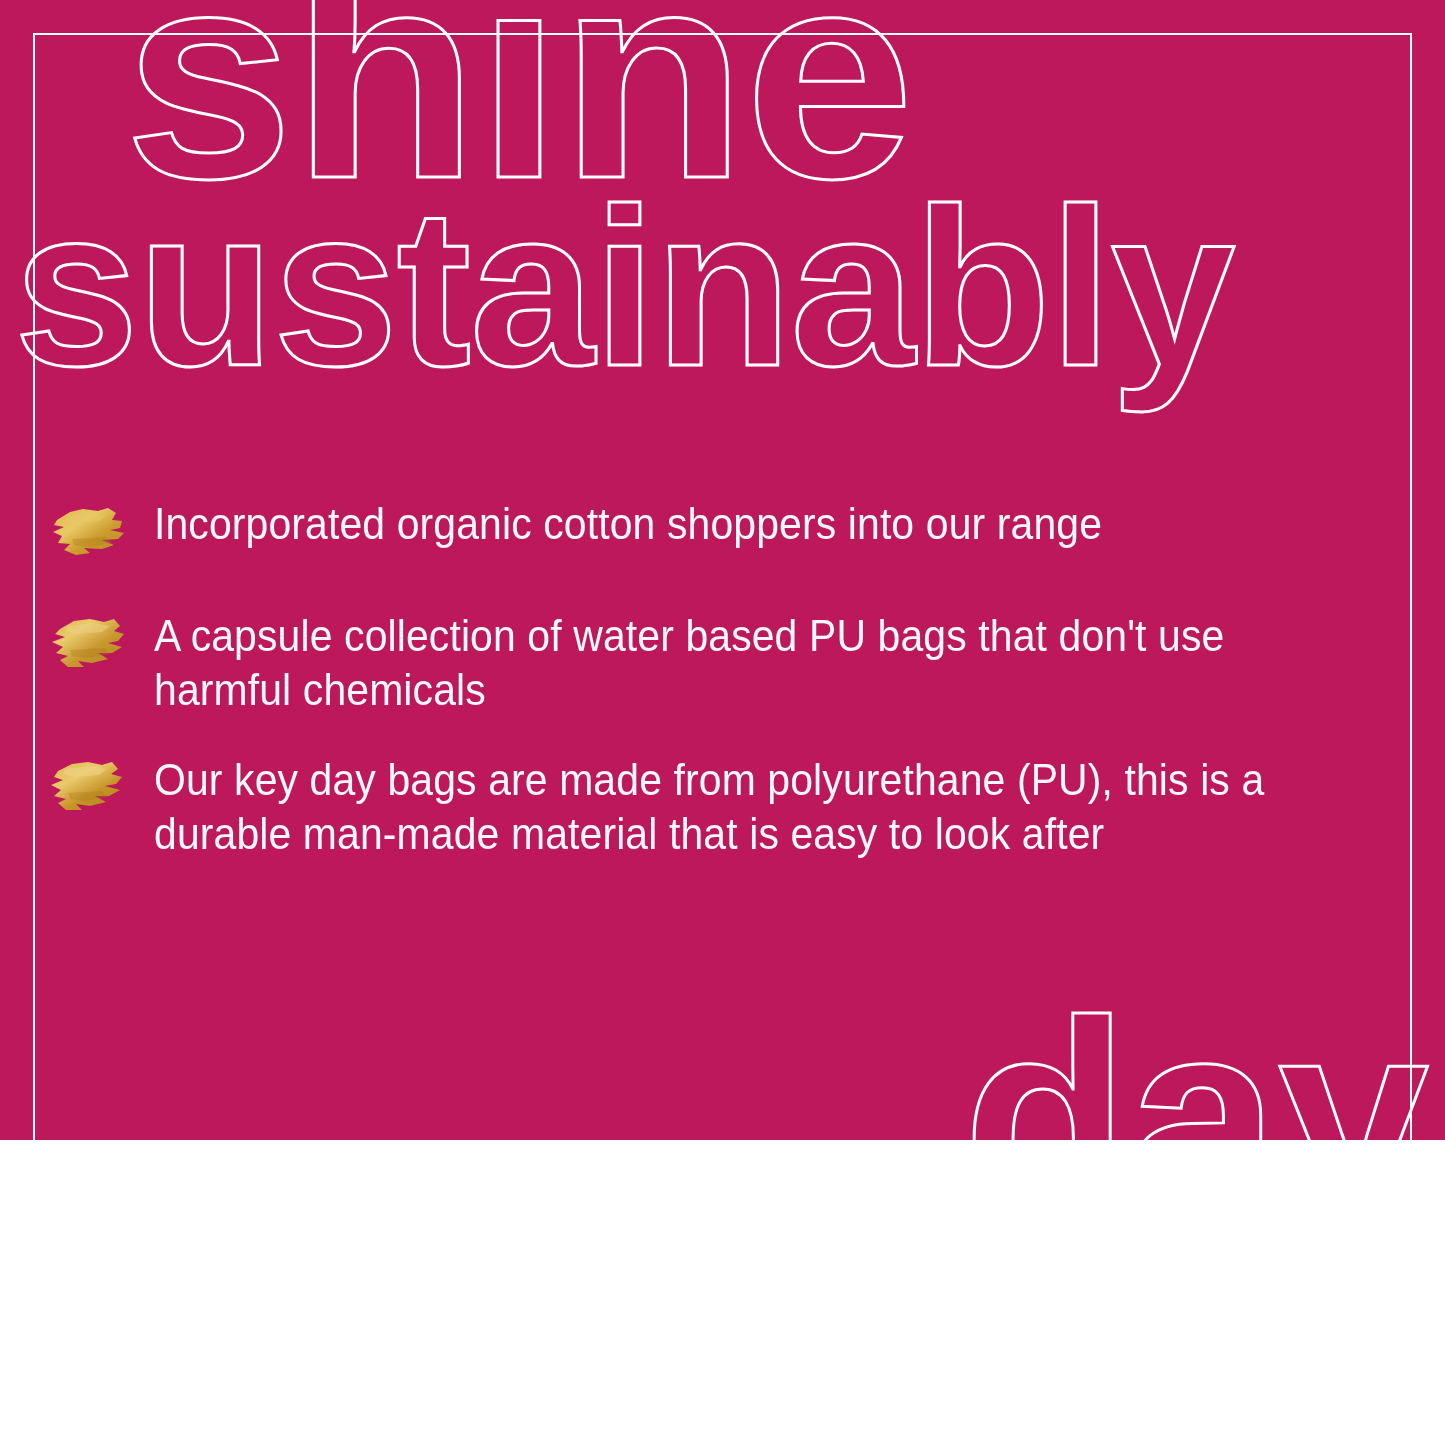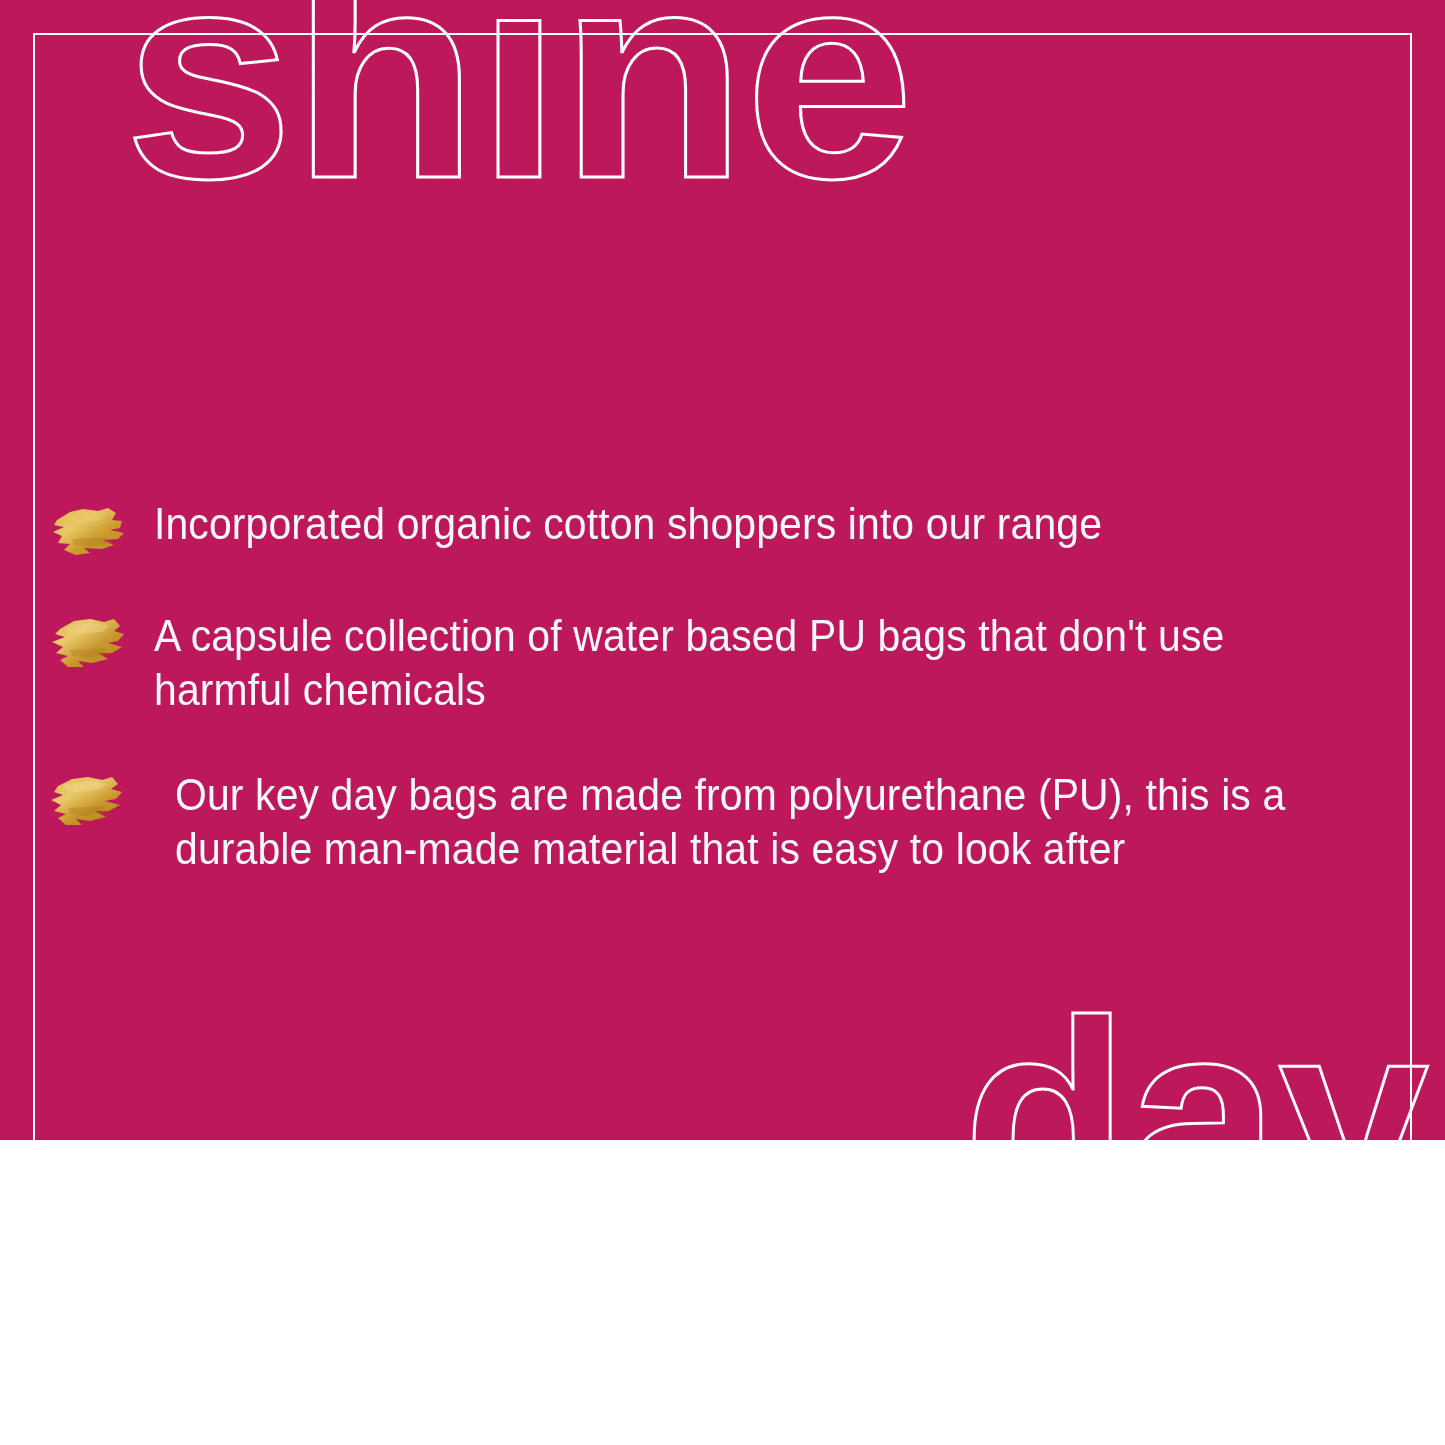--- a/index.html
+++ b/index.html
@@ -105,32 +105,33 @@
     line-height: 1.22;
     font-weight: 400;
     letter-spacing: 0.003em;
     transform: scaleX(0.93);
     transform-origin: left top;
     width: 107.5%;
   }
 
   
   #bullet-row-0 { margin-bottom: 50px; }
-  #bullet-row-1 { margin-bottom: 52px; }
-  #bullet-row-2 { margin-bottom: 48px; gap: 21px; }
+  #bullet-row-1 { margin-bottom: 37px; }
+  #bullet-row-2 { margin-bottom: 48px; }
 </style>
 </head>
 <body>
 
 <div id="poster">
 
   <div id="frame"></div>
 
   <div class="outline-word" id="word-shine">shine</div>
 
+  <div class="outline-word" id="word-sustainably">sustainably</div>
 
   <div id="bullets">
 
     <div class="bullet-row" id="bullet-row-0">
       <span class="bullet-mark">
         <svg viewBox="0 0 82 56" xmlns="http://www.w3.org/2000/svg">
           <defs>
             <linearGradient id="g0" x1="0" y1="0" x2="1" y2="1">
               <stop offset="0%" stop-color="#E0B94E"></stop>
               <stop offset="35%" stop-color="#E8C866"></stop>

